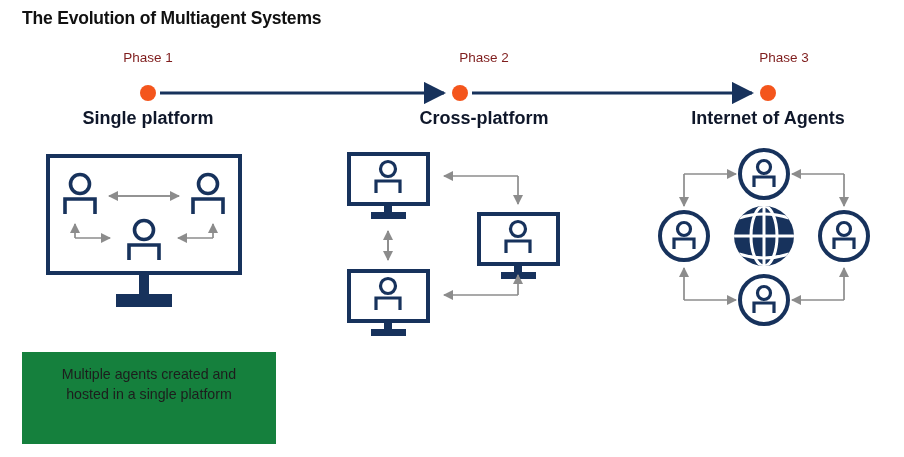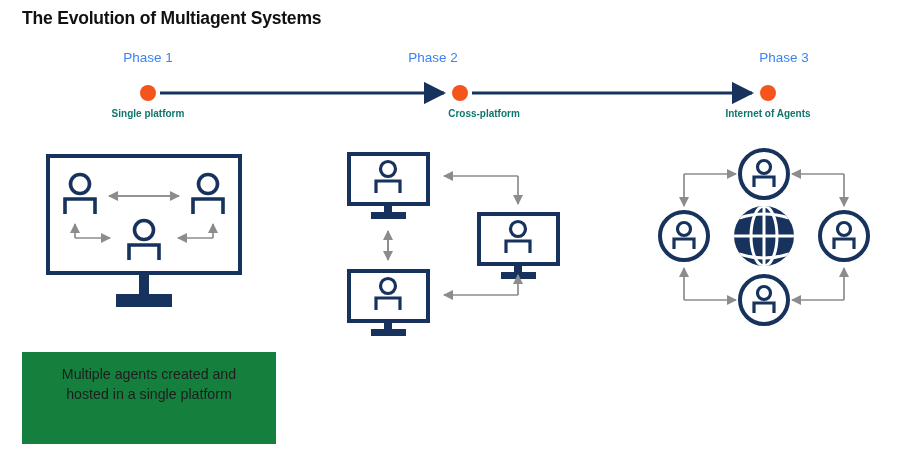--- a/index.html
+++ b/index.html
@@ -17,26 +17,26 @@
   .title{
     position:absolute;left:22px;top:8px;
     font-size:17.5px;font-weight:bold;letter-spacing:-0.2px;
     color:#111111;white-space:nowrap;
   }
 
   
   .timeline{position:absolute;left:0;top:50px;width:904px;height:80px;}
   .phase-label{
     position:absolute;top:0px;
-    font-size:13.5px;color:#3b82f6;font-weight:normal;
+    font-size:13.5px;color:#7f1d1d;font-weight:normal;
     text-align:center;white-space:nowrap;transform:translateX(-50%);
   }
   .phase-title{
     position:absolute;top:58px;
-    font-size:10px;font-weight:bold;color:#0f766e;
+    font-size:18px;font-weight:bold;color:#0f172a;
     text-align:center;white-space:nowrap;transform:translateX(-50%);
   }
   .dot{
     position:absolute;width:16px;height:16px;border-radius:50%;
     background:#F4551C;top:35px;transform:translateX(-50%);
   }
   .axis-svg{position:absolute;left:0;top:0;width:904px;height:80px;}
 
   
   .panel{position:absolute;top:142px;height:200px;}
@@ -72,21 +72,21 @@
         </marker>
       </defs>
       <line x1="160" y1="43" x2="444" y2="43" stroke="#17325C" stroke-width="3.2" marker-end="url(#navyArrow)"></line>
       <line x1="472" y1="43" x2="752" y2="43" stroke="#17325C" stroke-width="3.2" marker-end="url(#navyArrow)"></line>
     </svg>
 
     <div class="phase-label" style="left:148px;">Phase 1</div>
     <div class="dot" style="left:148px;"></div>
     <div class="phase-title" style="left:148px;">Single platform</div>
 
-    <div class="phase-label" style="left:433px;">Phase 2</div>
+    <div class="phase-label" style="left:484px;">Phase 2</div>
     <div class="dot" style="left:460px;"></div>
     <div class="phase-title" style="left:484px;">Cross-platform</div>
 
     <div class="phase-label" style="left:768px;margin-left:16px;">Phase 3</div>
     <div class="dot" style="left:768px;"></div>
     <div class="phase-title" style="left:768px;">Internet of Agents</div>
   </div>
 
   <div class="panel" style="left:22px;width:254px;">
     <svg width="254" height="200" viewBox="0 0 254 200">

